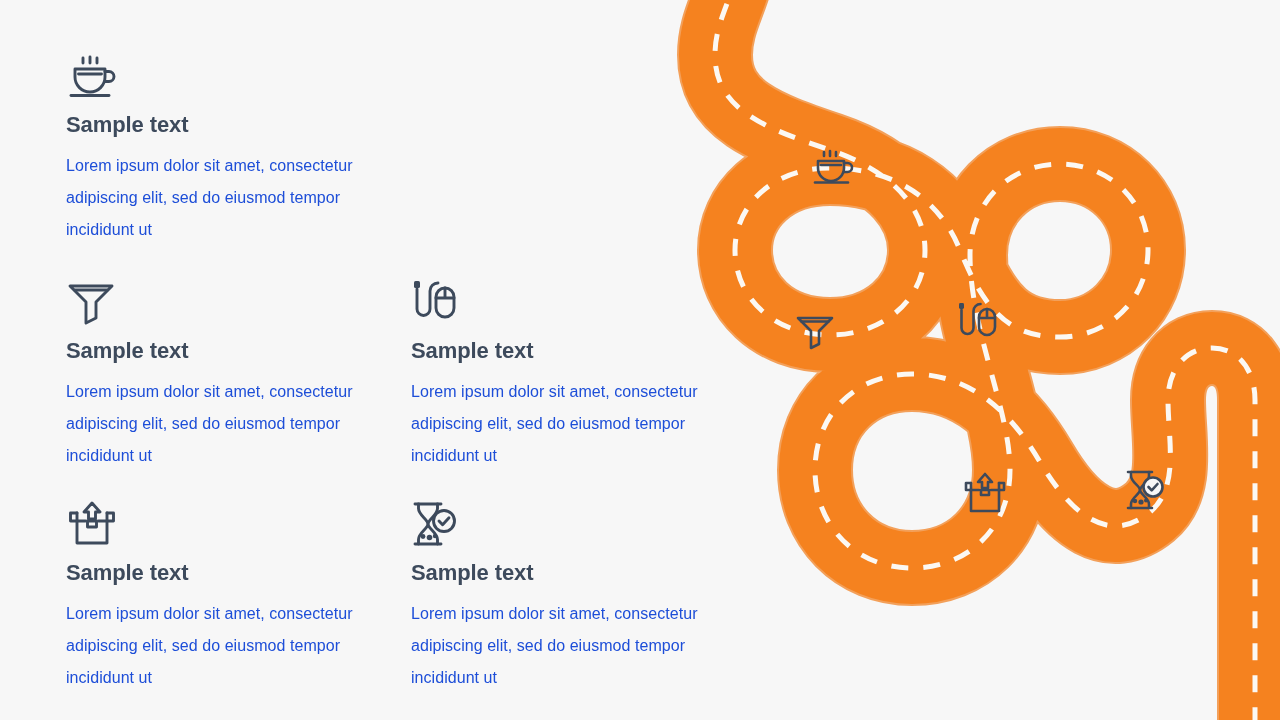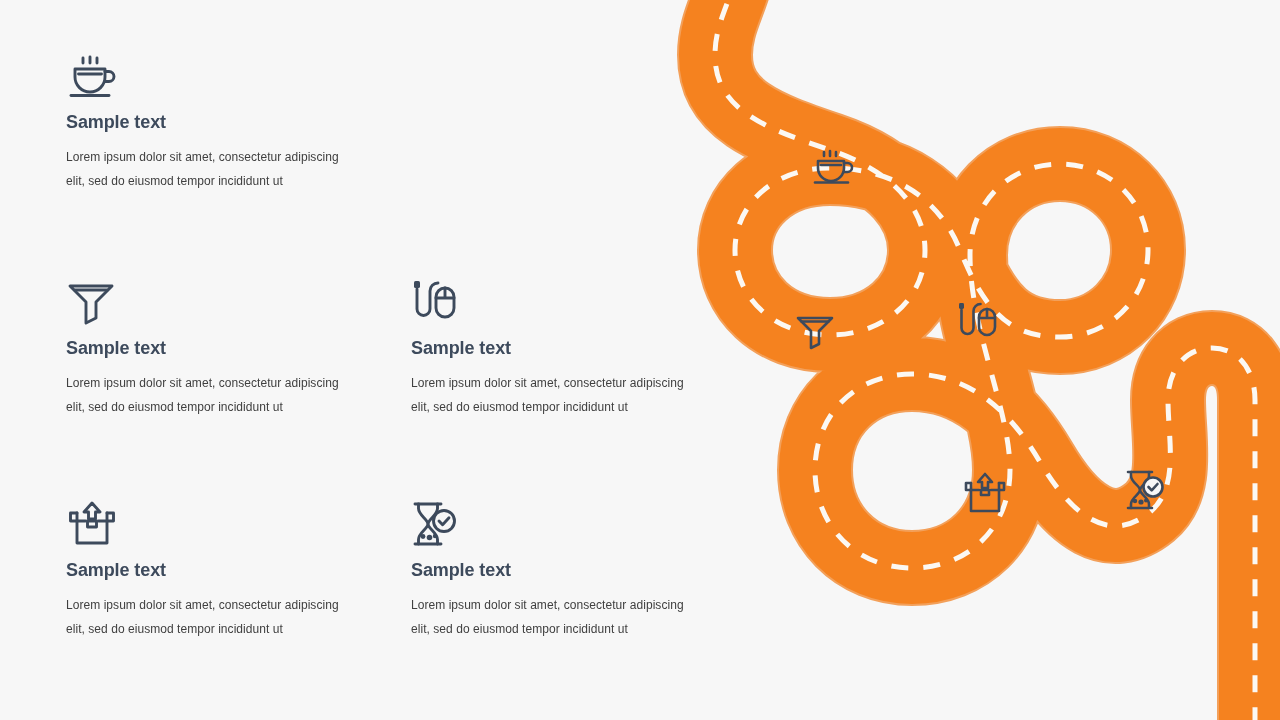--- a/index.html
+++ b/index.html
@@ -35,31 +35,31 @@
   .feature-row.r1 { height:226px; }
   .feature-row.r2 { height:222px; }
   .feature-row.r3 { height:200px; }
   .feature-cell { width:350px; }
   .feature-cell.empty { visibility:hidden; }
 
   .feature-icon { height:56px; color:#3D4A5C; display:flex; align-items:flex-start; }
   .feature-icon svg { display:block; }
 
   .feature-title {
-    font-size:18px;
+    font-size:22px;
     font-weight:bold;
     color:#3D4A5C;
     letter-spacing:-0.1px;
     margin-top:4px;
     margin-bottom:12px;
   }
   .feature-desc {
-    font-size:12px;
-    line-height:24px;
-    color:#404040;
+    font-size:16px;
+    line-height:32px;
+    color:#1d4ed8;
     width:292px;
     letter-spacing:0.05px;
   }
 </style>
 </head>
 <body>
 
 <div id="stage">
 
   <div id="road-graphic">

